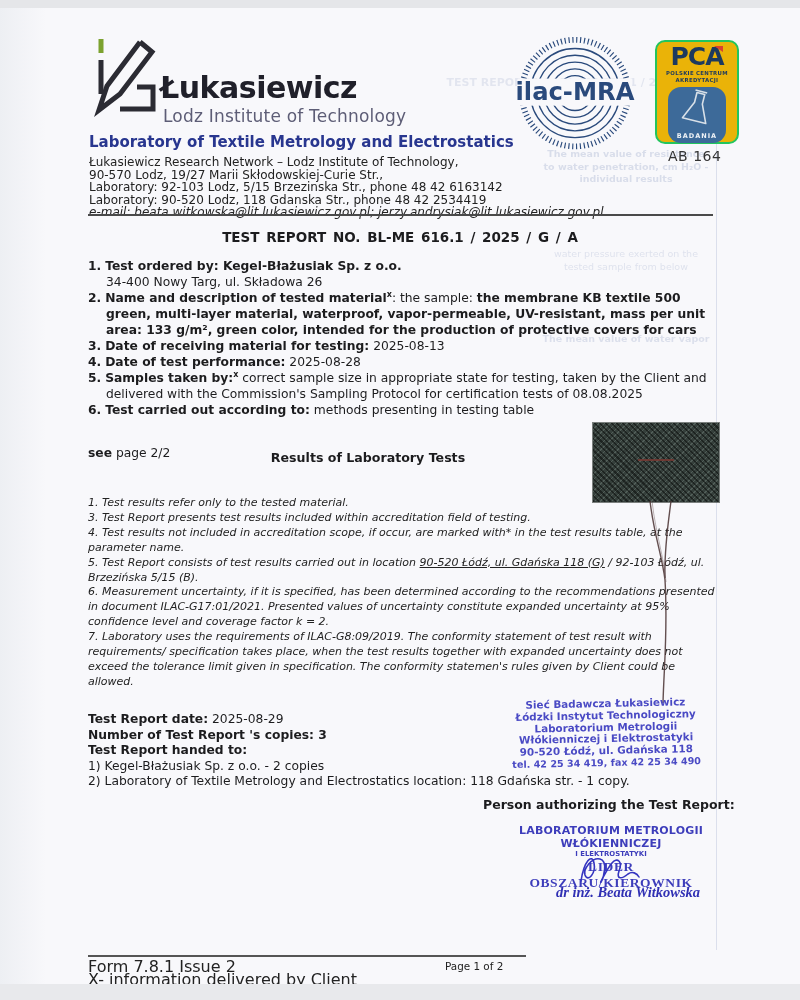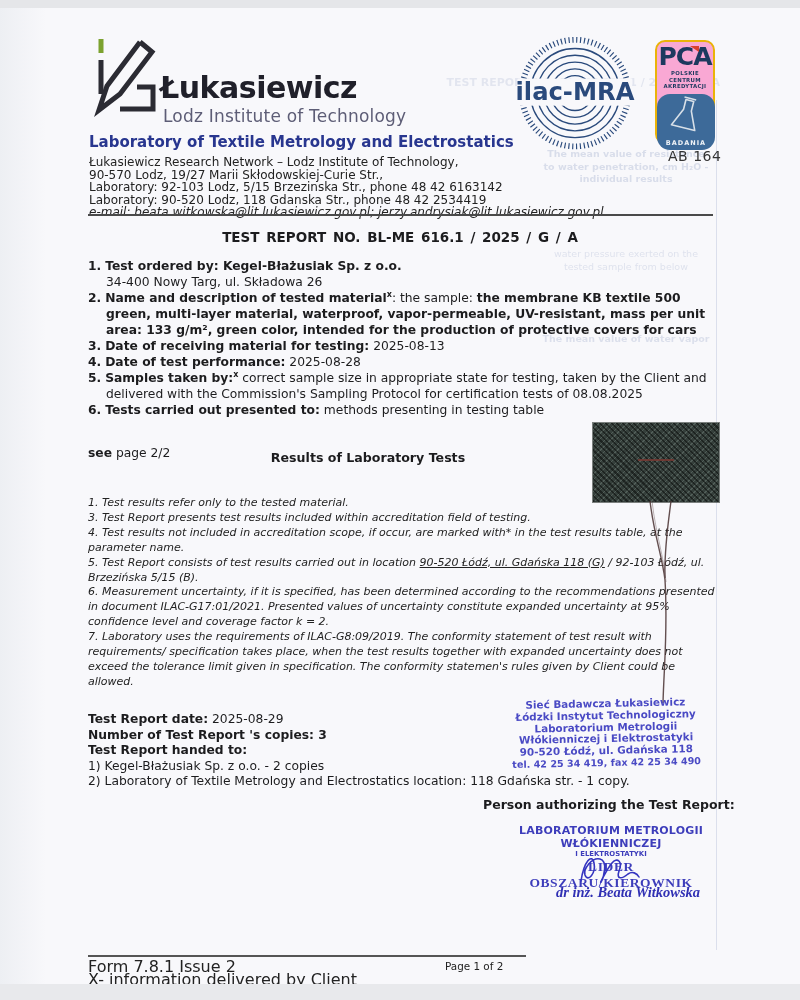--- a/index.html
+++ b/index.html
@@ -77,22 +77,22 @@
     font-family:"Liberation Serif",serif;font-size:14.5px;font-weight:bold;font-style:italic;color:#3030b4;}
 
   
   .rule-bottom{left:88px;top:955px;width:438px;height:1.5px;background:#555;}
   .footer-left{left:88px;top:960px;font-size:16px;line-height:13px;color:#222;}
   .footer-page{left:445px;top:960px;font-size:10.4px;color:#222;}
 
   
   .ilac{left:512px;top:33px;}
   .pca{
-    left:655px;top:40px;width:60px;height:104px;background:#f9a8d4;
-    border:2px solid #eab308;border-radius:10px;box-sizing:border-box;text-align:center;
+    left:655px;top:40px;width:84px;height:104px;background:#eab308;
+    border:2px solid #22c55e;border-radius:10px;box-sizing:border-box;text-align:center;
   }
   .pca-acronym{font-size:25px;font-weight:bold;color:#1d3a5f;line-height:26px;margin-top:2px;letter-spacing:-1px;position:relative;}
   .pca-red{position:absolute;right:14px;top:4px;width:0;height:0;
     border-left:9px solid transparent;border-top:6px solid #d9412f;}
   .pca-sub{font-size:5.4px;font-weight:bold;color:#1d3a5f;line-height:6.5px;letter-spacing:0.3px;}
   .pca-square{margin:4px auto 16px;width:58px;height:56px;background:#3d6a99;border-radius:13px;position:relative;}
   .pca-badge-label{position:absolute;bottom:3px;width:100%;text-align:center;font-size:6.5px;font-weight:bold;color:#eef2f6;letter-spacing:1px;}
   .pca-number{left:668px;top:148px;font-size:14px;color:#333;letter-spacing:0.5px;}
 
   
@@ -185,21 +185,21 @@
     <div class="item">
       <span class="b">3.</span><span>&nbsp;</span><span class="b">Date of receiving material for testing:</span><span> 2025-08-13</span>
     </div>
     <div class="item">
       <span class="b">4.</span><span>&nbsp;</span><span class="b">Date of test performance:</span><span> 2025-08-28</span>
     </div>
     <div class="item">
       <span class="b">5.</span><span>&nbsp;</span><span class="b">Samples taken by:</span><sup class="x">x</sup><span> correct sample size in appropriate state for testing, taken by the Client and delivered with the Commission's Sampling Protocol for certification tests of 08.08.2025</span>
     </div>
     <div class="item">
-      <span class="b">6.</span><span>&nbsp;</span><span class="b">Tests carried out presented to:</span><span> methods presenting in testing table</span>
+      <span class="b">6.</span><span>&nbsp;</span><span class="b">Test carried out according to:</span><span> methods presenting in testing table</span>
     </div>
   </div>
 
   <div class="abs results-heading">Results of Laboratory Tests</div>
   <div class="abs see-line">
     <span class="b">see</span><span> page  2/2</span>
   </div>
 
   <div class="abs notes">
     <div>1.  Test results refer only to the tested material.</div>

